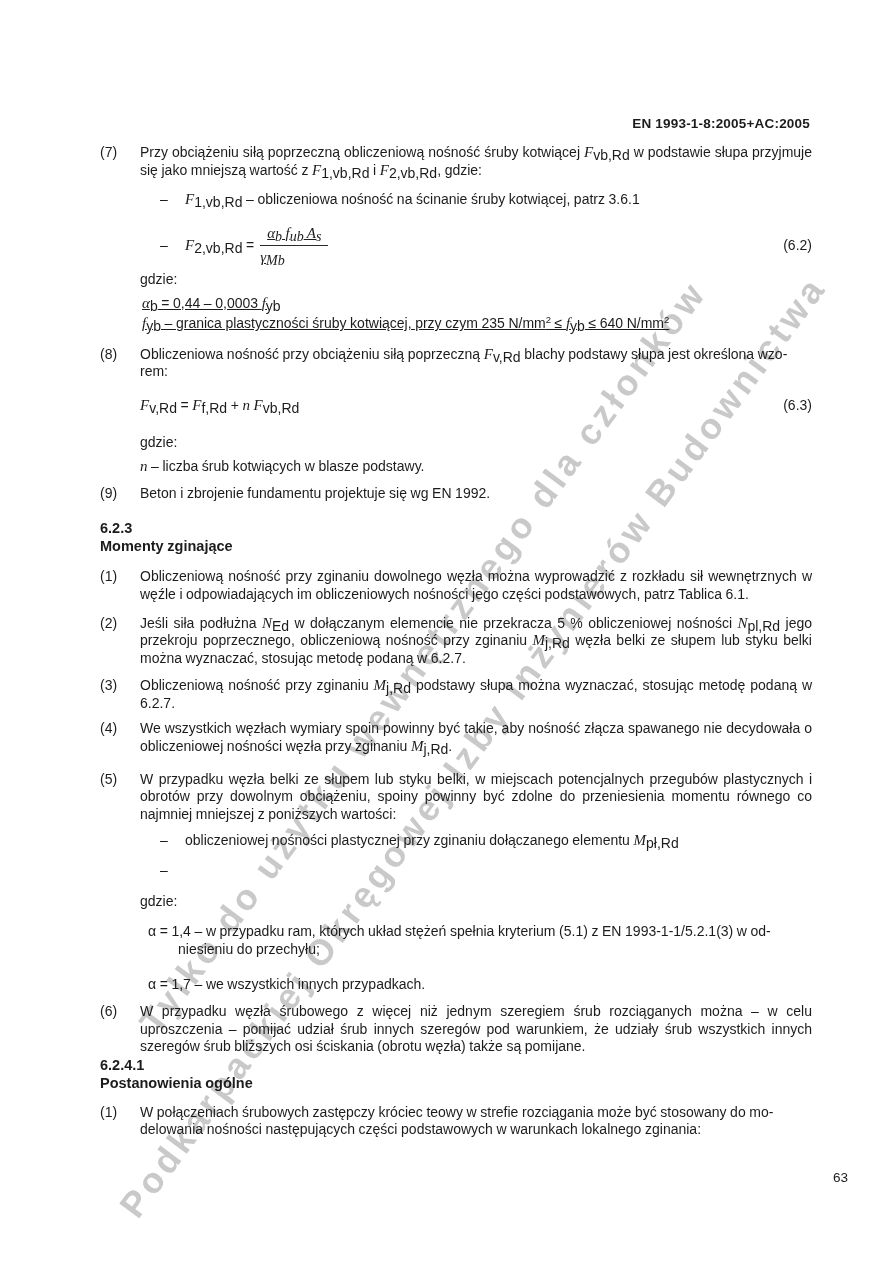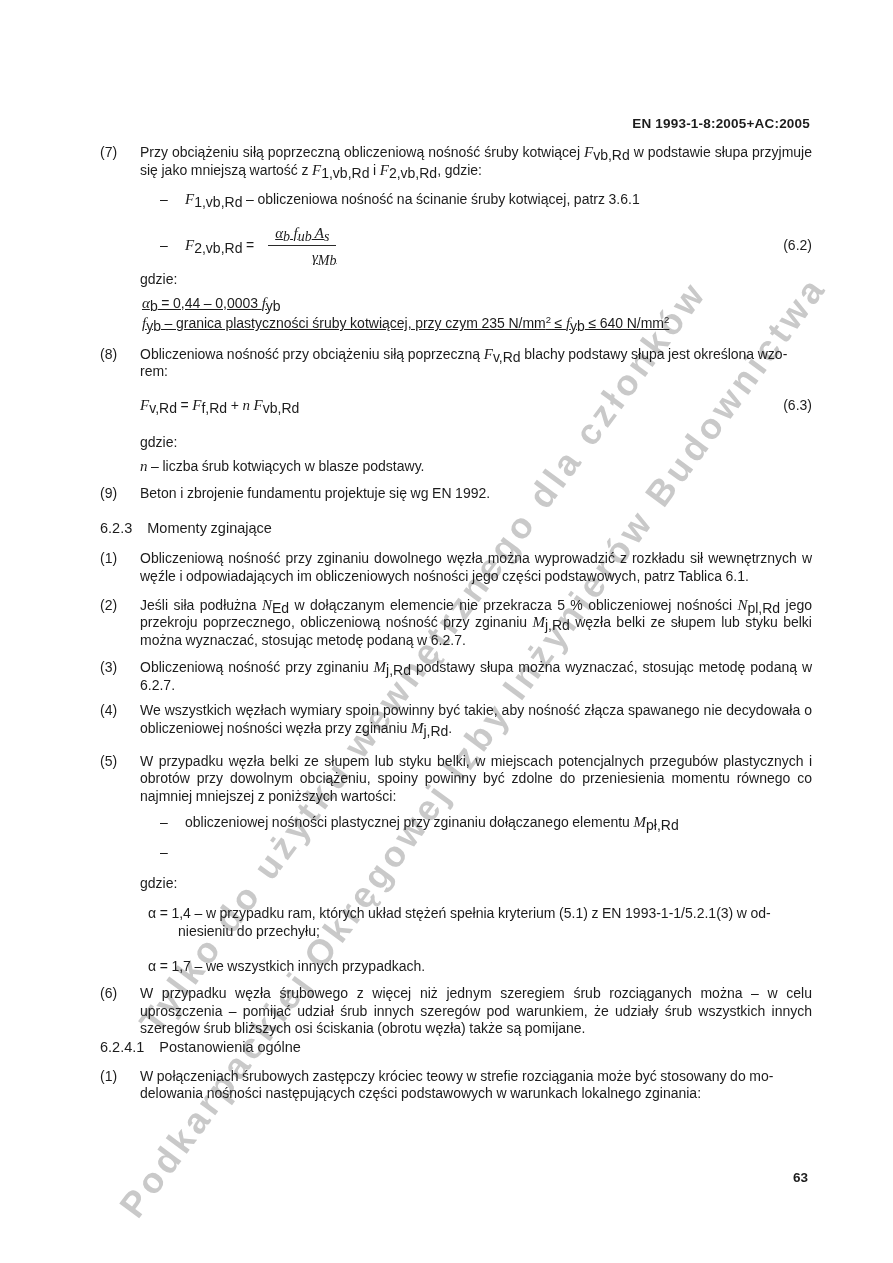--- a/index.html
+++ b/index.html
@@ -27,43 +27,43 @@
   }
   #wm1{left:148px;top:1008px;}
   #wm2{left:128px;top:1192px;}
 
   .header{
     position:absolute;top:116px;right:83px;
     font-size:13.5px;font-weight:bold;z-index:2;
     letter-spacing:0.2px;
   }
   .pagenum{
-    position:absolute;top:1170px;left:793px;
-    font-size:13.5px;font-weight:bold;z-index:2;
+    position:absolute;top:1170px;left:833px;
+    font-size:13.5px;font-weight:normal;z-index:2;
   }
   .content{
     position:absolute;left:100px;top:144px;width:712px;z-index:1;
     font-size:14px;line-height:17.6px;word-spacing:-0.3px;
   }
   .para{display:flex;}
   .pnum{flex:0 0 40px;}
   .ptext{flex:1;text-align:justify;}
   .plain{margin-left:40px;}
   .sym{margin-left:42px;text-decoration:underline;}
   .dashitem{display:flex;margin-left:60px;}
   .dashitem .dash{flex:0 0 25px;}
   .eqrow{display:flex;align-items:center;}
   .eqrow .dash{flex:0 0 25px;}
   .eq62{margin-left:60px;}
   .eq63{margin-left:40px;}
   .eq-label{margin-left:auto;}
-  .frac{display:inline-flex;flex-direction:column;align-items:flex-end;margin-left:14px;text-decoration:underline;}
+  .frac{display:inline-flex;flex-direction:column;align-items:flex-start;margin-left:6px;text-decoration:underline;}
   .frac-num{border-bottom:1.3px solid #2a2a2a;padding:0 7px 3px;}
   .frac-den{padding-top:3px;}
-  .heading{display:flex;font-weight:normal;font-size:14.5px;line-height:18px;}
+  .heading{display:flex;font-weight:bold;font-size:14.5px;line-height:18px;flex-direction:column;}
   .heading .h-num{margin-right:15px;}
   .alph{margin-left:48px;padding-left:30px;text-indent:-30px;width:668px;text-align:justify;}
   i.m{
     font-family:"Liberation Serif", serif;
     font-style:italic;
     font-size:15px;
   }
   sub{font-size:14px;vertical-align:-3px;line-height:0;}
   sup{font-size:9.5px;vertical-align:5px;line-height:0;}
 </style>

